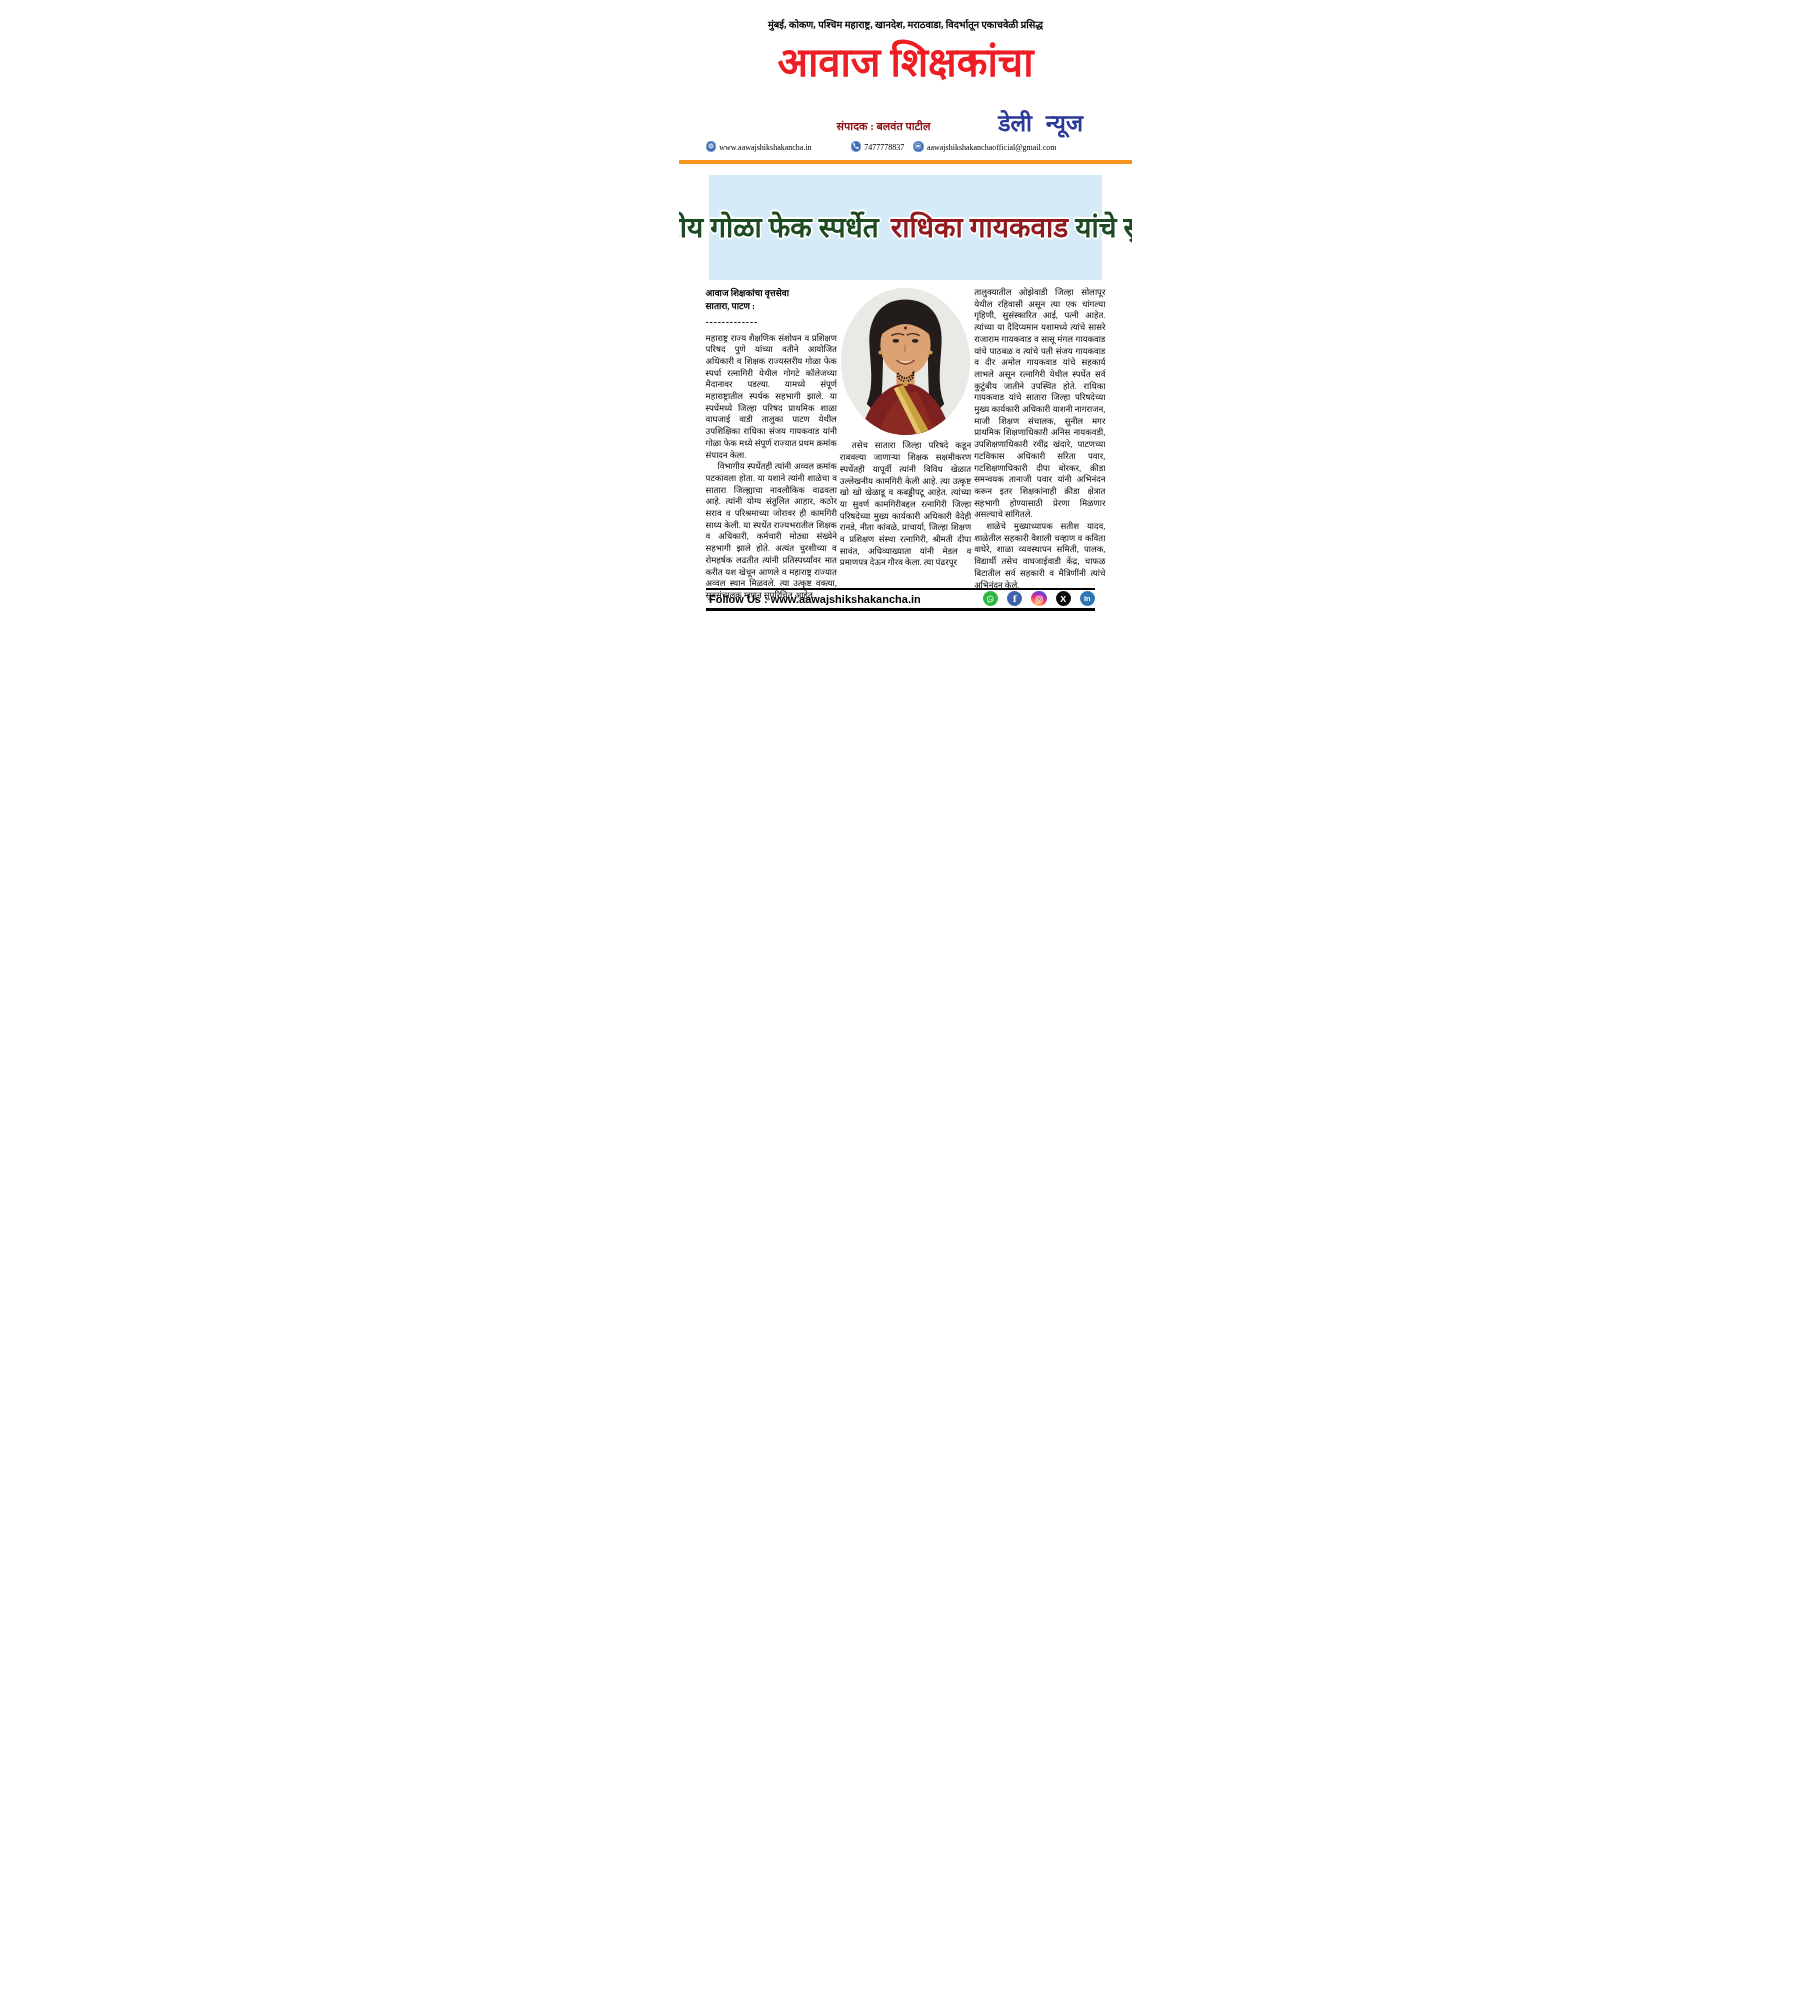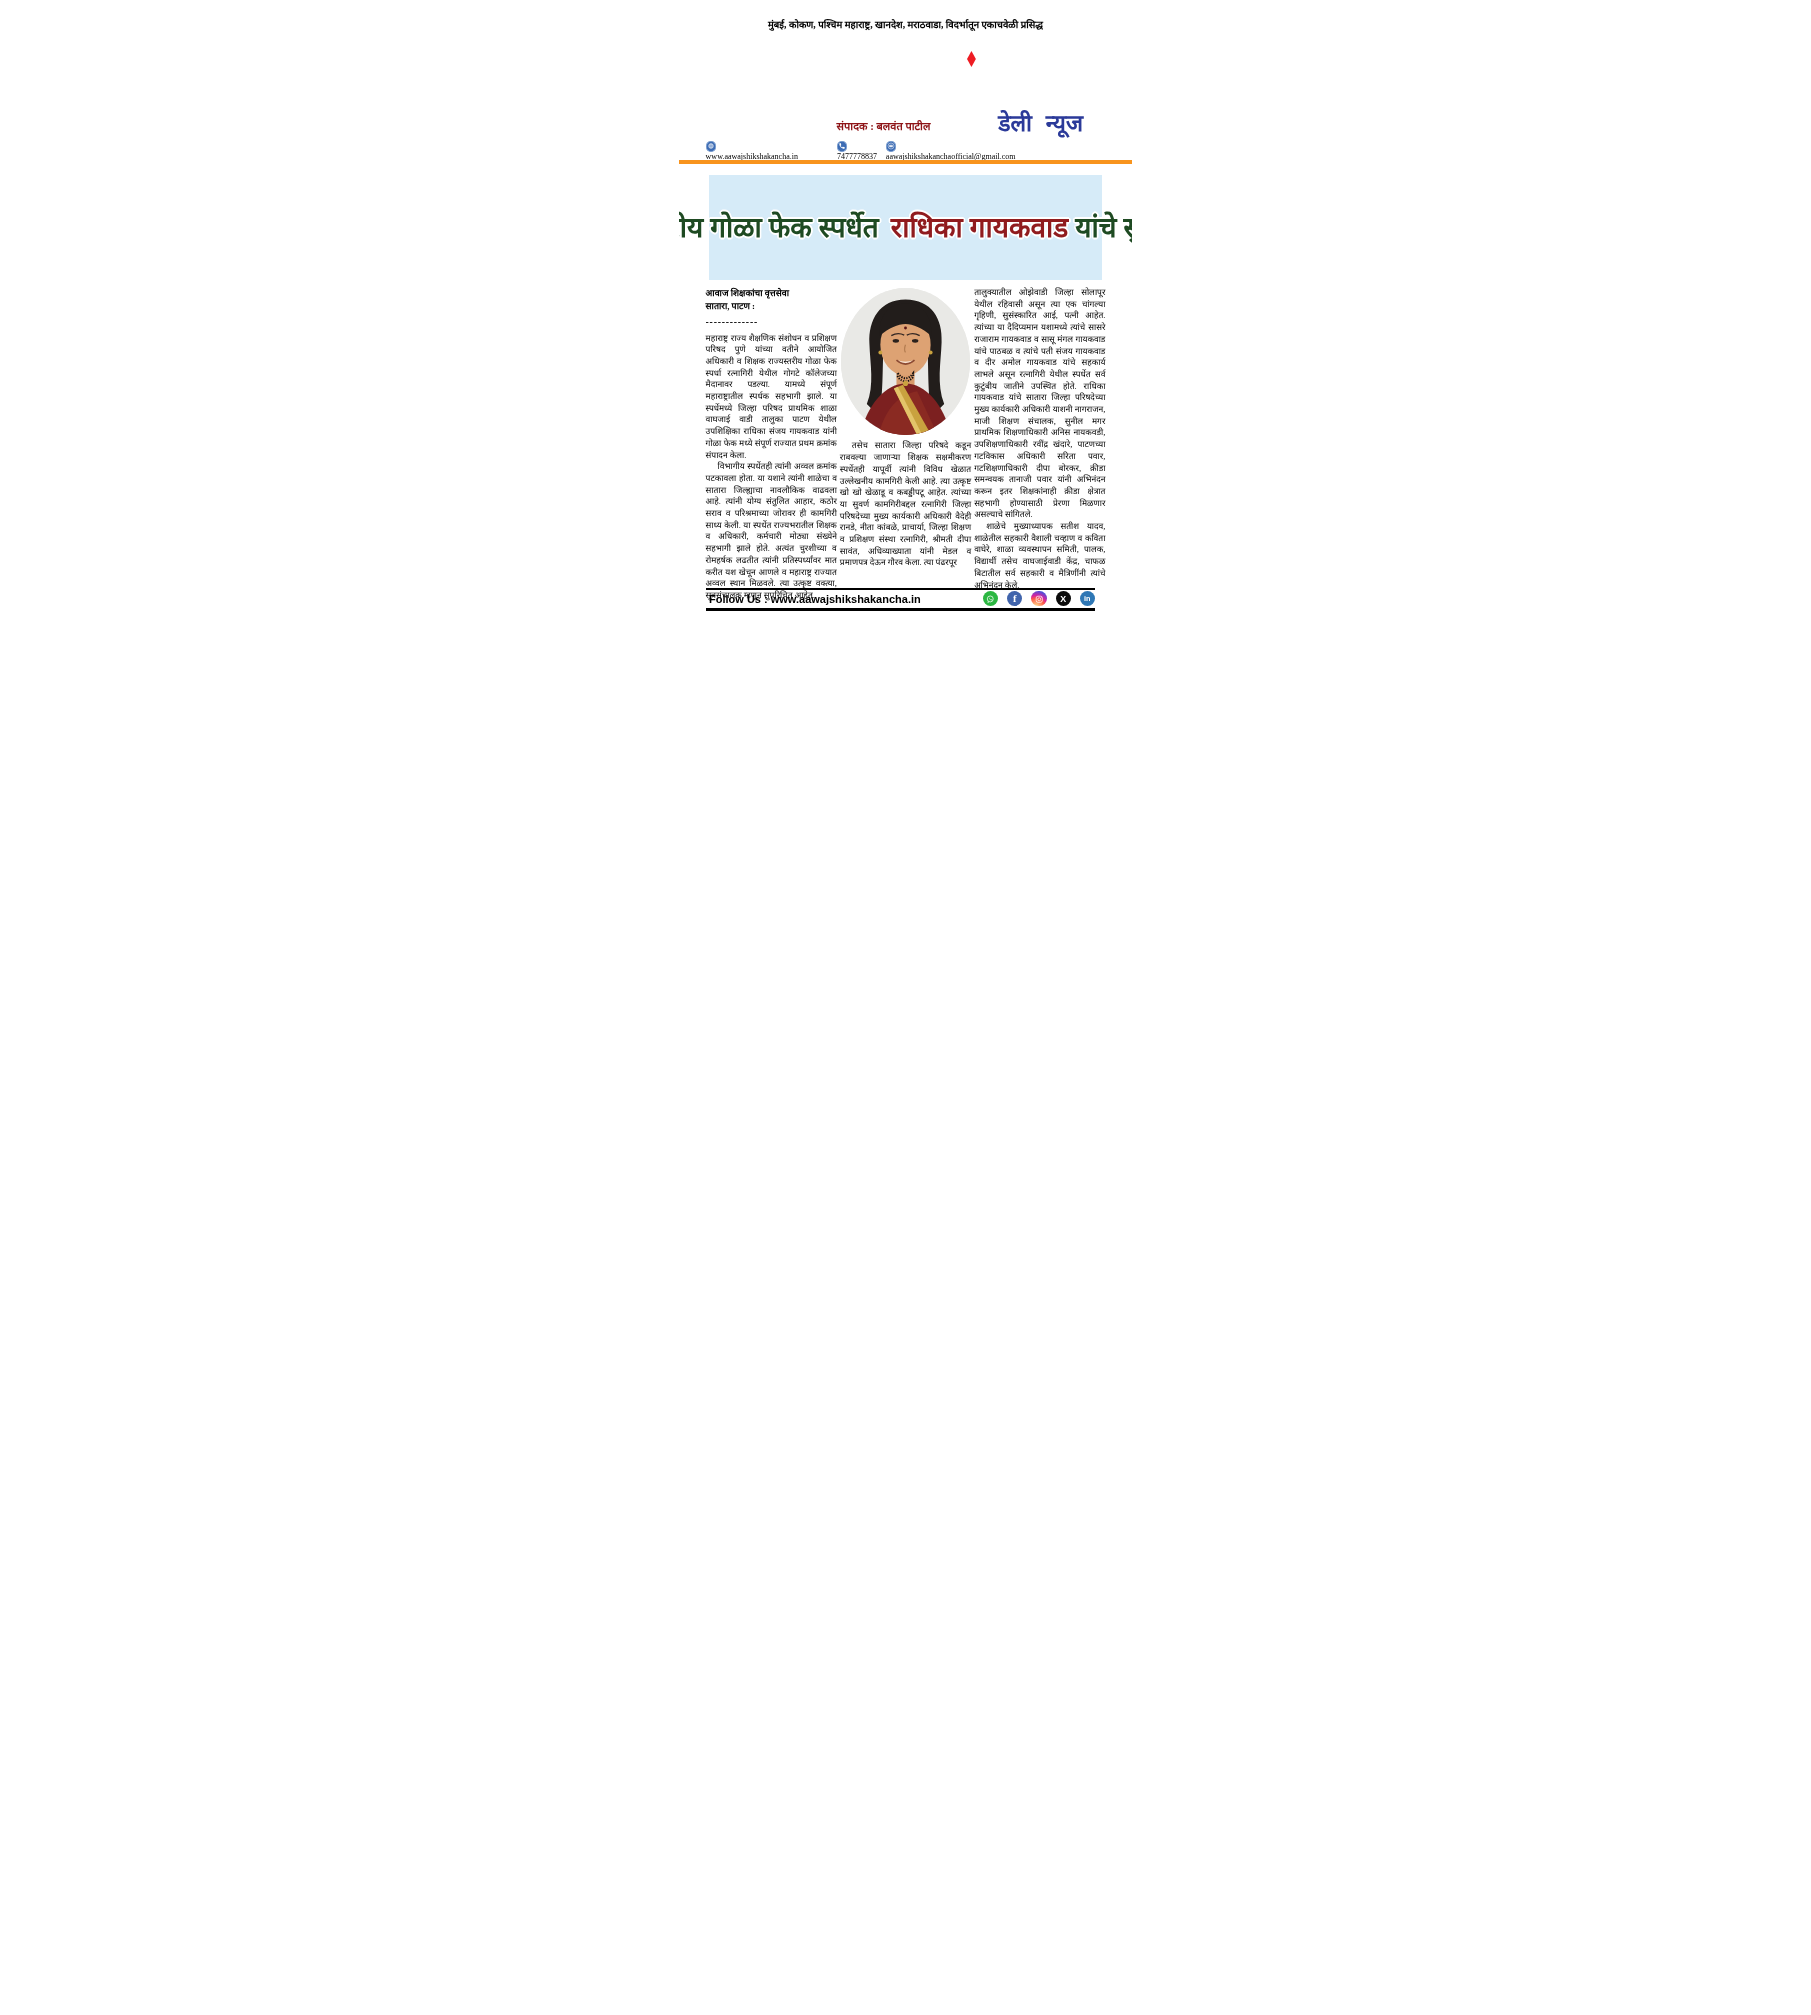--- a/index.html
+++ b/index.html
@@ -13,21 +13,21 @@
     font-size:40px;line-height:1.05;font-weight:bold;color:var(--masthead_red);white-space:nowrap;}
   .masthead-diamond{position:absolute;top:51px;left:288px;width:8.9px;height:16px;
     background:var(--masthead_red);clip-path:polygon(50% 0,100% 50%,50% 100%,0 50%);}
   .editor-line{position:absolute;top:118px;left:0;right:0;text-align:center;
     transform:translateX(-22px);font-size:11px;font-weight:bold;color:var(--editor_maroon);}
   .edition-label{position:absolute;top:106px;right:49px;font-size:23px;font-weight:bold;
     color:var(--edition_blue);font-family:Liberation Mono, monospace;}
 
   
   .contact-bar{position:absolute;top:141px;left:26.6px;right:26.6px;display:flex;align-items:center;}
-  .contact-item{display:flex;align-items:flex-start;font-size:8px;color:#000;flex-direction:column;}
+  .contact-item{display:flex;align-items:flex-end;font-size:8px;color:#000;}
   .contact-item + .contact-item{margin-left:39px;}
   .contact-item.mail{margin-left:8.9px;}
   .badge{width:10.5px;height:10.5px;border-radius:50%;background:var(--contact_icon_blue);
     display:inline-flex;align-items:center;justify-content:center;margin-right:3.2px;flex:0 0 auto;
     box-shadow:inset 0 0 0 0.6px #9db9dd;}
   .badge svg{width:8px;height:8px;display:block;}
 
   .divider-orange{position:absolute;top:160px;left:0;width:100%;height:4.4px;background:var(--divider_orange);}
 
   
@@ -64,20 +64,21 @@
   .social.x{background:var(--footer_x);font-size:8.9px;}
   .social.linkedin{background:var(--footer_linkedin);font-size:7.3px;}
   .footer-rule-bottom{position:absolute;top:608px;left:26.6px;width:389px;height:2.8px;background:#000;}
 </style>
 </head>
 <body>
 
 <div id="page">
 
   <div class="tagline">मुंबई, कोकण, पश्चिम महाराष्ट्र, खानदेश, मराठवाडा, विदर्भातून एकाचवेळी प्रसिद्ध</div>
+  <div class="masthead-title">आवाज शिक्षकांचा</div>
   <div class="masthead-diamond"></div>
   <div class="editor-line">संपादक : बलवंत पाटील</div>
   <div class="edition-label">डेली न्यूज</div>
 
   <div class="contact-bar">
     <div class="contact-item">
       <span class="badge">
         <svg viewBox="0 0 24 24">
             <circle cx="12" cy="12" r="7" fill="none" stroke="#fff" stroke-width="1.5"></circle>
             <ellipse cx="12" cy="12" rx="3.2" ry="7" fill="none" stroke="#fff" stroke-width="1.3"></ellipse>

